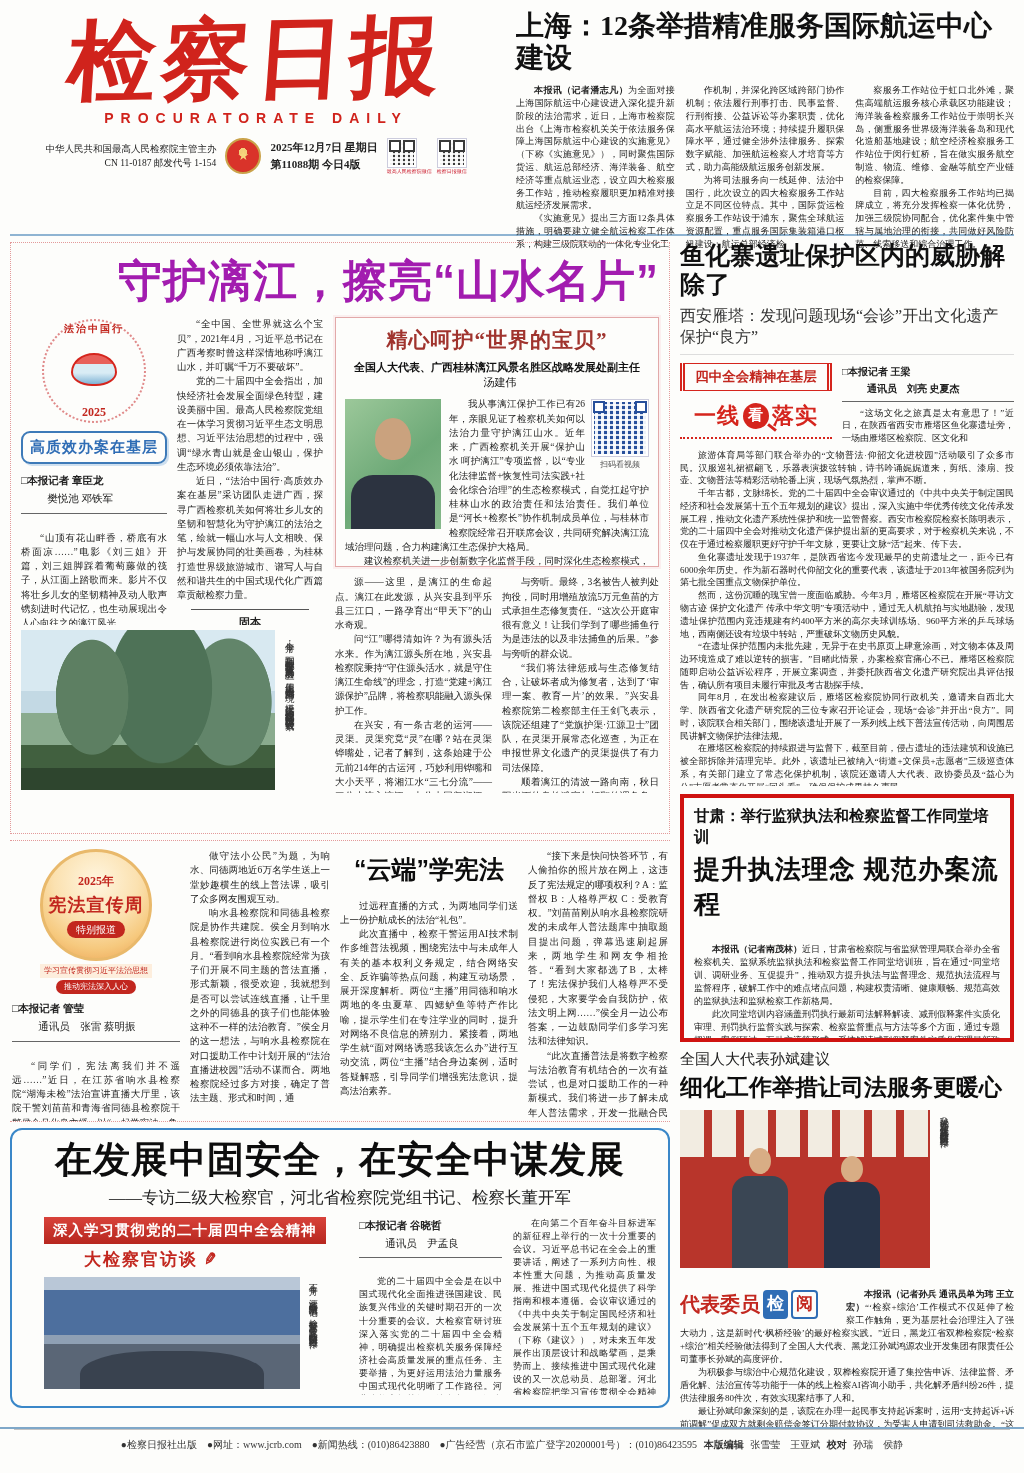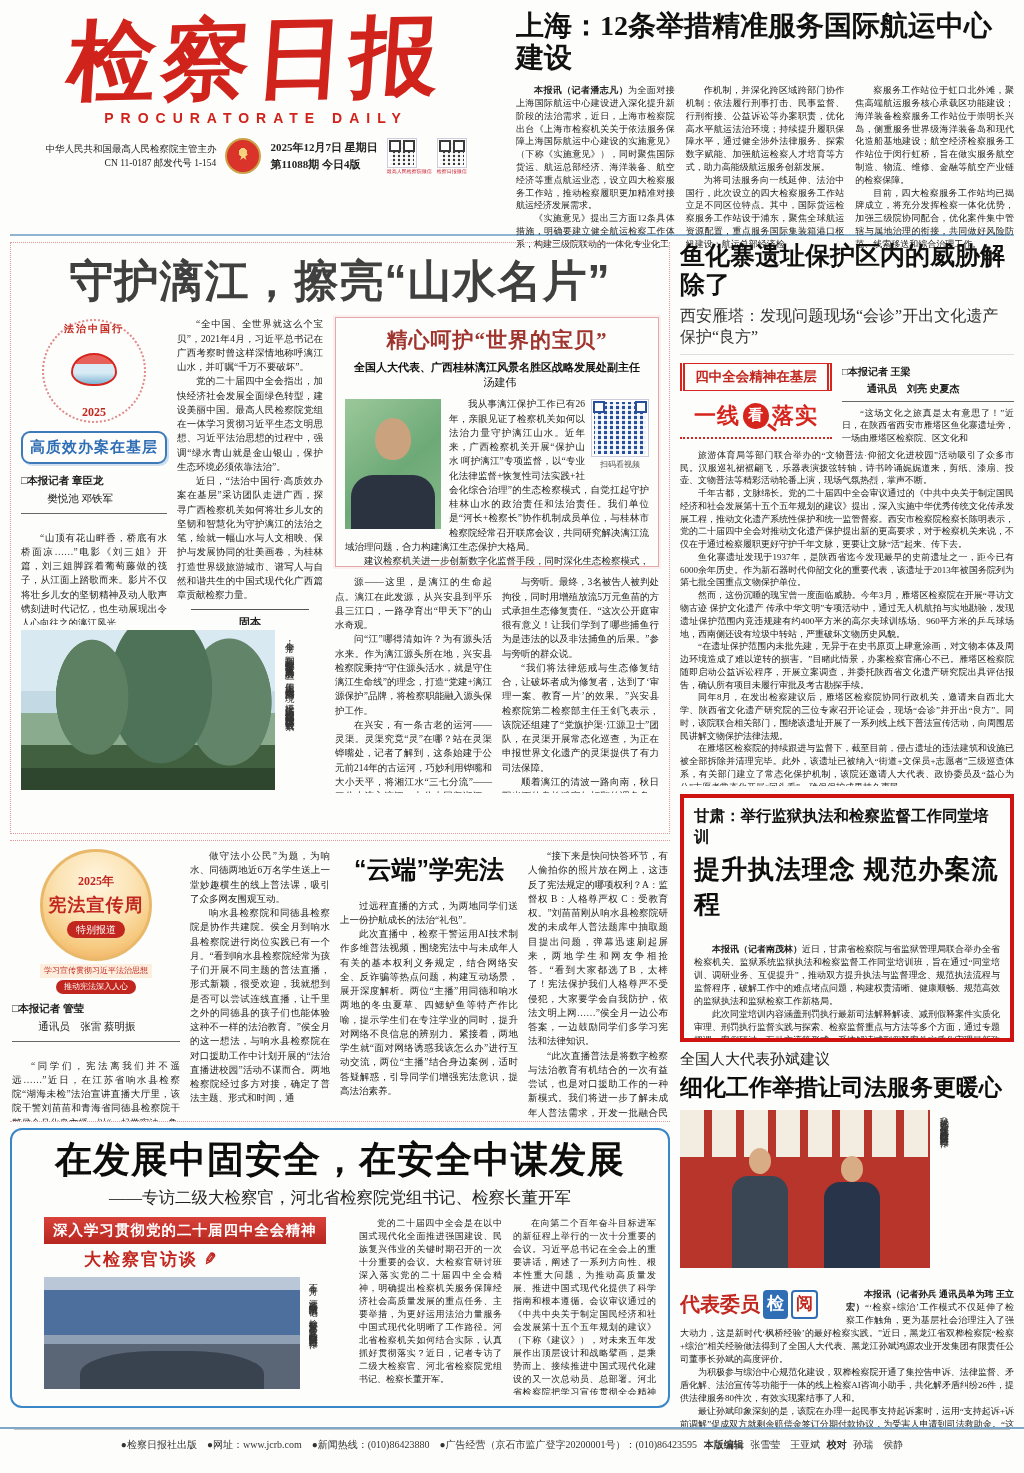--- a/index.html
+++ b/index.html
@@ -48,22 +48,22 @@
 
   .hr-blue { border-top:2px solid #8fb4d2; margin:4px 0 6px; }
 
   
   .main { display:flex; gap:10px; }
   .left-col { width:660px; }
   .right-col { width:334px; }
 
   
   .box-lijiang { border:1px dotted #e39a9a; padding:10px 10px 6px; height:592px; overflow:hidden; }
-  .lj-head { font-family:"Liberation Sans", sans-serif; font-weight:900; font-size:44px; text-align:center;
-             letter-spacing:1px; color:#404040; line-height:1.1; margin:4px 0 12px; }
+  .lj-head { font-family:"Liberation Sans", sans-serif; font-weight:900; font-size:44px; text-align:right;
+             letter-spacing:1px; color:#a21caf; line-height:1.1; margin:4px 0 12px; }
   .lj-body { display:flex; gap:12px; }
   .lj-left { width:302px; }
   .lj-cols { display:flex; gap:10px; height:308px; overflow:hidden; font-size:9.5px; line-height:1.5; }
   .lj-colA, .lj-colB { flex:1; }
   .byline { font-size:10.5px; font-weight:bold; border-bottom:1px solid #666; padding-bottom:5px; margin-bottom:17px;
             line-height:1.7; }
   .byline .names { padding-left:2.5em; display:block; font-weight:normal; }
   .sec-h { text-align:center; font-weight:bold; font-size:11px; border-top:1px solid #555; margin:7px 14px 3px;
            padding-top:4px; }
   .photoRow { display:flex; margin-top:5px; }
@@ -384,20 +384,25 @@
             <div class="redbar">深入学习贯彻党的二十届四中全会精神</div>
             <div class="fangtan">
               <span>大检察官访谈</span><span class="pen">✎</span>
             </div>
             <div class="photoRow">
               <div class="ph photo-meeting"></div>
               <div class="vcap2">今年十一月，河北省检察院党组书记、检察长董开军（中）赴兴隆县检察院调研检察工作。</div>
             </div>
           </div>
           <div class="aq-c">
+            <div class="byline">
+              <span>□本报记者</span>
+              <span>谷晓哲</span>
+              <span class="names"><span>通讯员</span>　<span>尹孟良</span></span>
+            </div>
             <div>
                 <p class="para">党的二十届四中全会是在以中国式现代化全面推进强国建设、民族复兴伟业的关键时期召开的一次十分重要的会议。大检察官研讨班深入落实党的二十届四中全会精神，明确提出检察机关服务保障经济社会高质量发展的重点任务、主要举措，为更好运用法治力量服务中国式现代化明晰了工作路径。河北省检察机关如何结合实际，认真抓好贯彻落实？近日，记者专访了二级大检察官、河北省检察院党组书记、检察长董开军。</p>
               </div>
 
           </div>
           <div class="aq-c">
             <div>
                 <p class="para">在向第二个百年奋斗目标进军的新征程上举行的一次十分重要的会议。习近平总书记在全会上的重要讲话，阐述了一系列方向性、根本性重大问题，为推动高质量发展、推进中国式现代化提供了科学指南和根本遵循。会议审议通过的《中共中央关于制定国民经济和社会发展第十五个五年规划的建议》（下称《建议》），对未来五年发展作出顶层设计和战略擘画，是乘势而上、接续推进中国式现代化建设的又一次总动员、总部署。河北省检察院把学习宣传贯彻全会精神作为当前和今后一个时期的一项重大政治任务，及时召开党组扩大会议，作出安排部署，我分别在河北省检察院、兴隆县检察院宣讲全会精神，推动全省检察机关学深悟透、笃信笃行，保障党中央决策部署一贯到底、落地见效。</p>
               </div>
 

